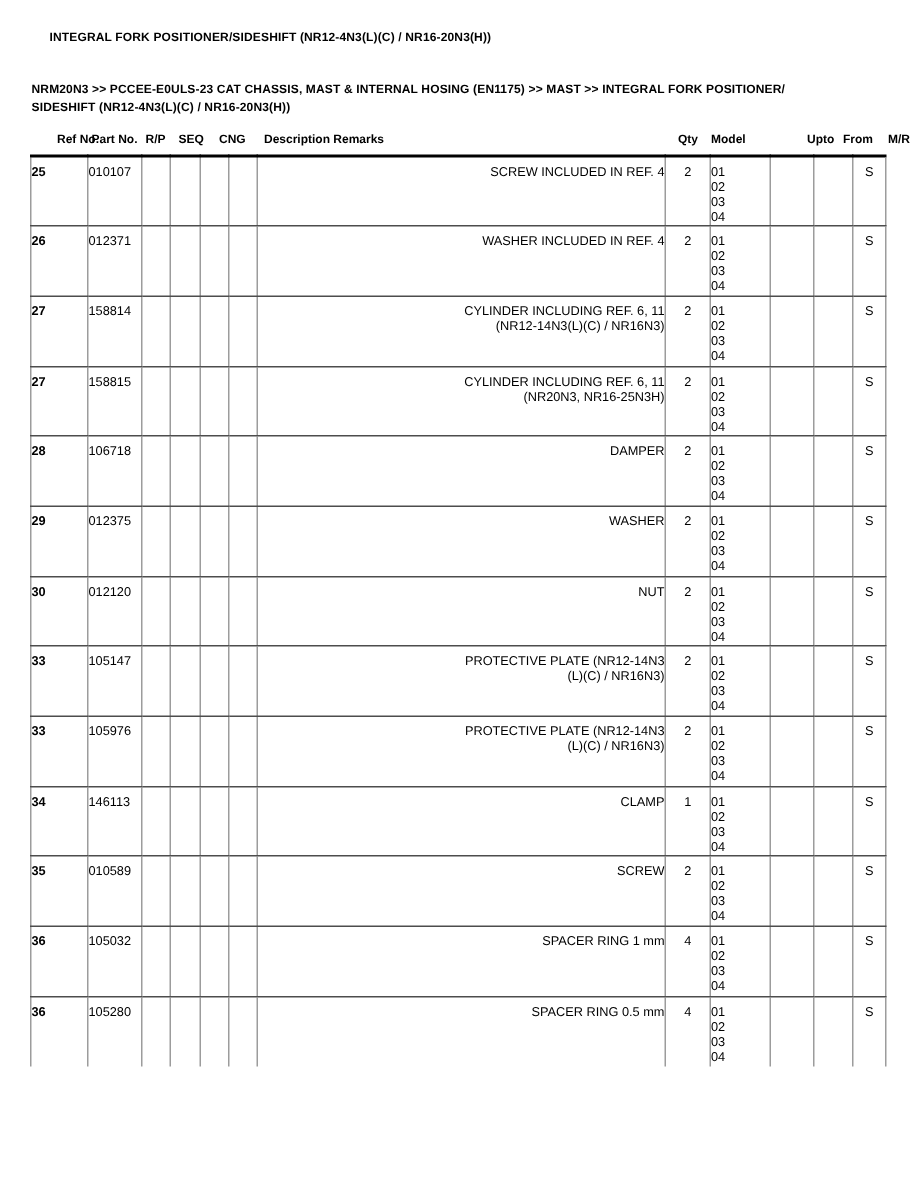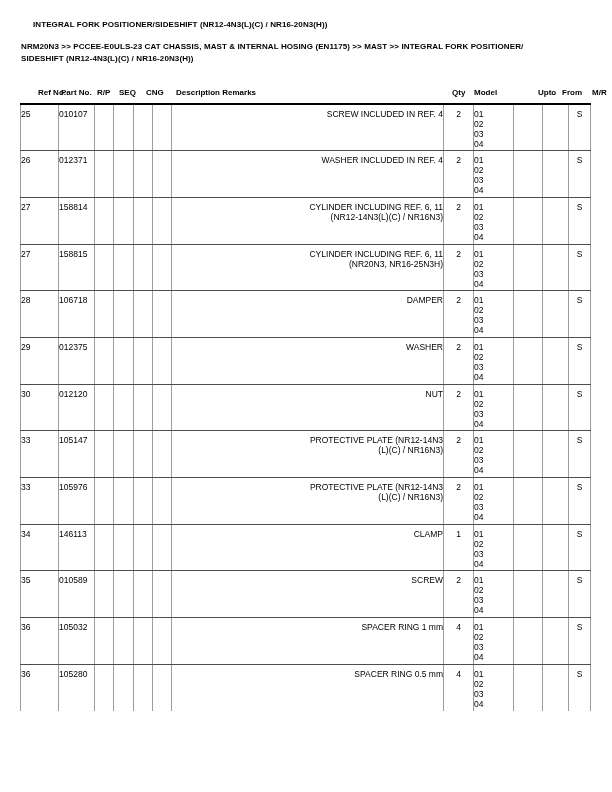--- a/index.html
+++ b/index.html
@@ -5,21 +5,21 @@
   html, body { margin:0; padding:0; }
   body {
     width:612px; height:792px; background:#ffffff; position:relative;
     font-family:"Liberation Sans", sans-serif; color:#000; overflow:hidden;
   }
   .title {
     position:absolute; left:21px; top:20px; font-size:8px; font-weight:bold;
     letter-spacing:0.1px; white-space:nowrap;padding-left:12px;
   }
   .breadcrumb {
-    position:absolute; left:21px; top:41px; width:572px; font-size:8px;
+    position:absolute; left:21px; top:54px; width:572px; font-size:8px;
     font-weight:bold; line-height:11.5px; letter-spacing:0.1px;
   }
   .col-headers {
     position:absolute; left:0; top:88px; width:612px; height:13px;
     font-size:8px; font-weight:bold;
   }
   .col-headers span { position:absolute; top:0; white-space:nowrap; }
   .h-ref   { left:38px; }
   .h-part  { left:61px; }
   .h-rp    { left:97px; }
@@ -35,21 +35,21 @@
   table.grid {
     position:absolute; left:20px; top:103px; width:570px;
     border-collapse:collapse; table-layout:fixed;
     border-top:2px solid #000;
   }
   table.grid td {
     border-right:1px solid #9c9c9c;
     vertical-align:top; font-size:8.5px; line-height:10px;
     padding:4px 0 0 0; overflow:hidden;
   }
-  table.grid td:first-child { border-left:1px solid #9c9c9c; }
+  table.grid td:first-child { border-left:1px solid #9c9c9c;font-weight:bold; }
   table.grid tr { height:46.7px; }
   table.grid tr:not(:last-child) td { border-bottom:1px solid #4d4d4d; }
   .c-ref, .c-part { padding-left:4px; }
   .c-desc { padding-left:6px;text-align:right; }
   .c-qty  { text-align:center; }
   .c-model{ padding-left:7px; }
   .c-mr   { text-align:center; }
   .ln { line-height:10px; }
 </style>
 </head>

